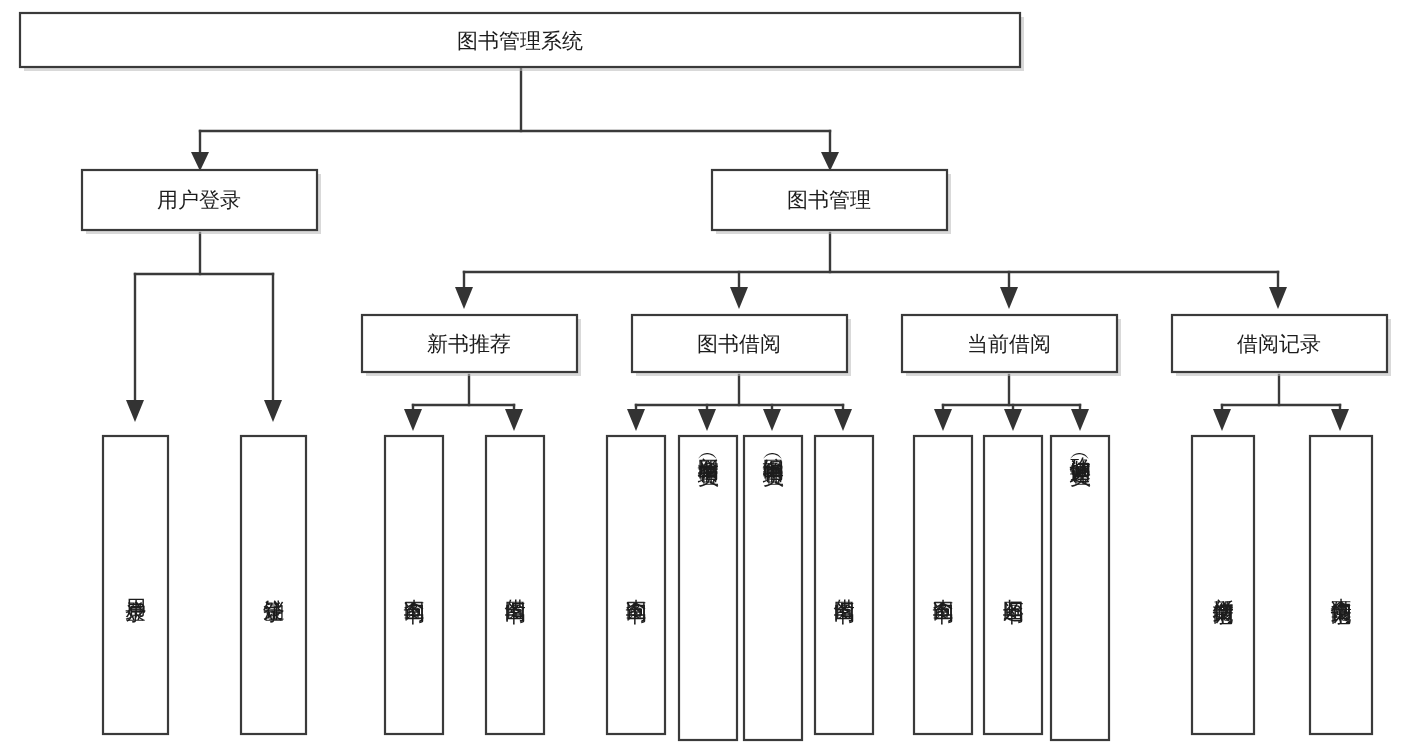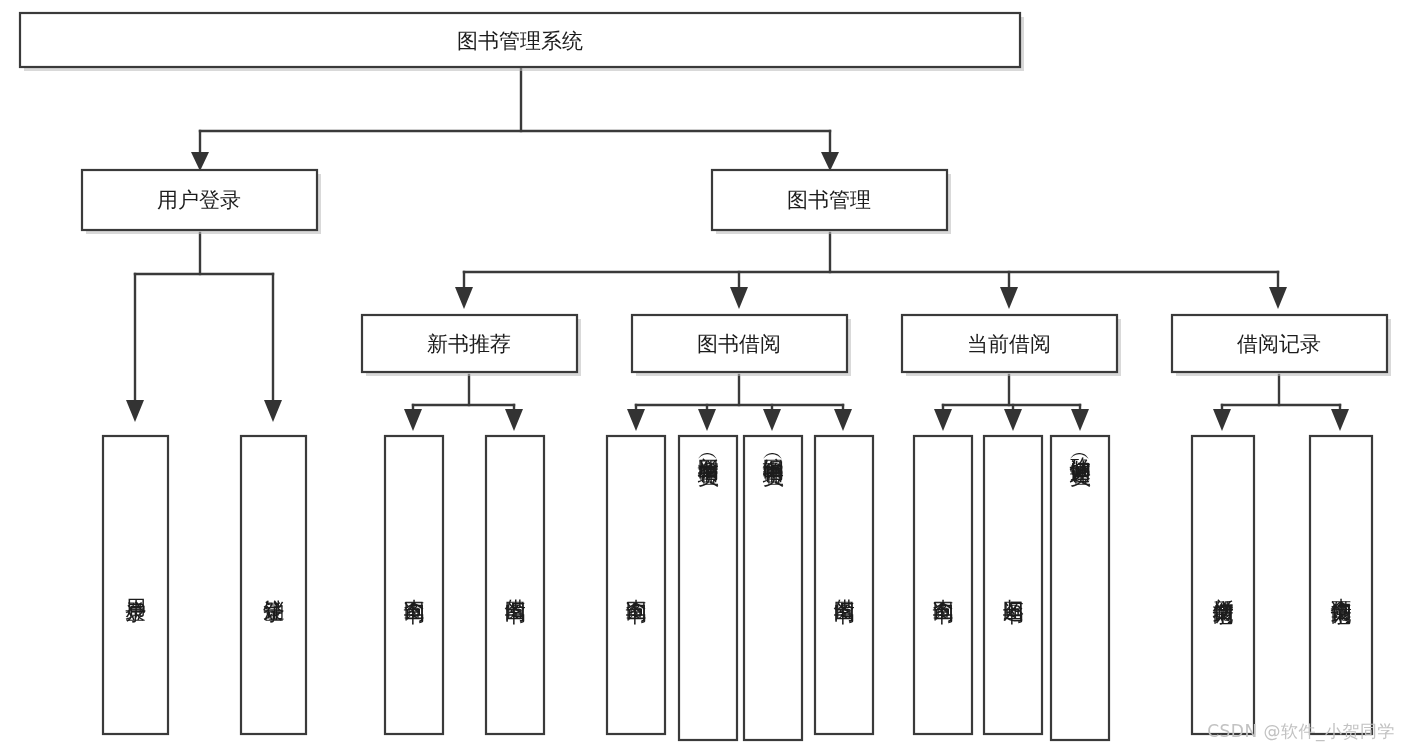--- a/index.html
+++ b/index.html
@@ -237,14 +237,13 @@
     <span class="vlabel">确认归还（管理员）</span>
   </div>
 
   <div class="vlabel-wrap" style="left:1192px; top:436px; width:62px; height:298px;">
     <span class="vlabel">新增借阅记录</span>
   </div>
   <div class="vlabel-wrap" style="left:1310px; top:436px; width:62px; height:298px;">
     <span class="vlabel">查询借阅记录</span>
   </div>
 
-  <div class="watermark">CSDN @软件_小贺同学</div>
 </div>
 
 </body></html>

